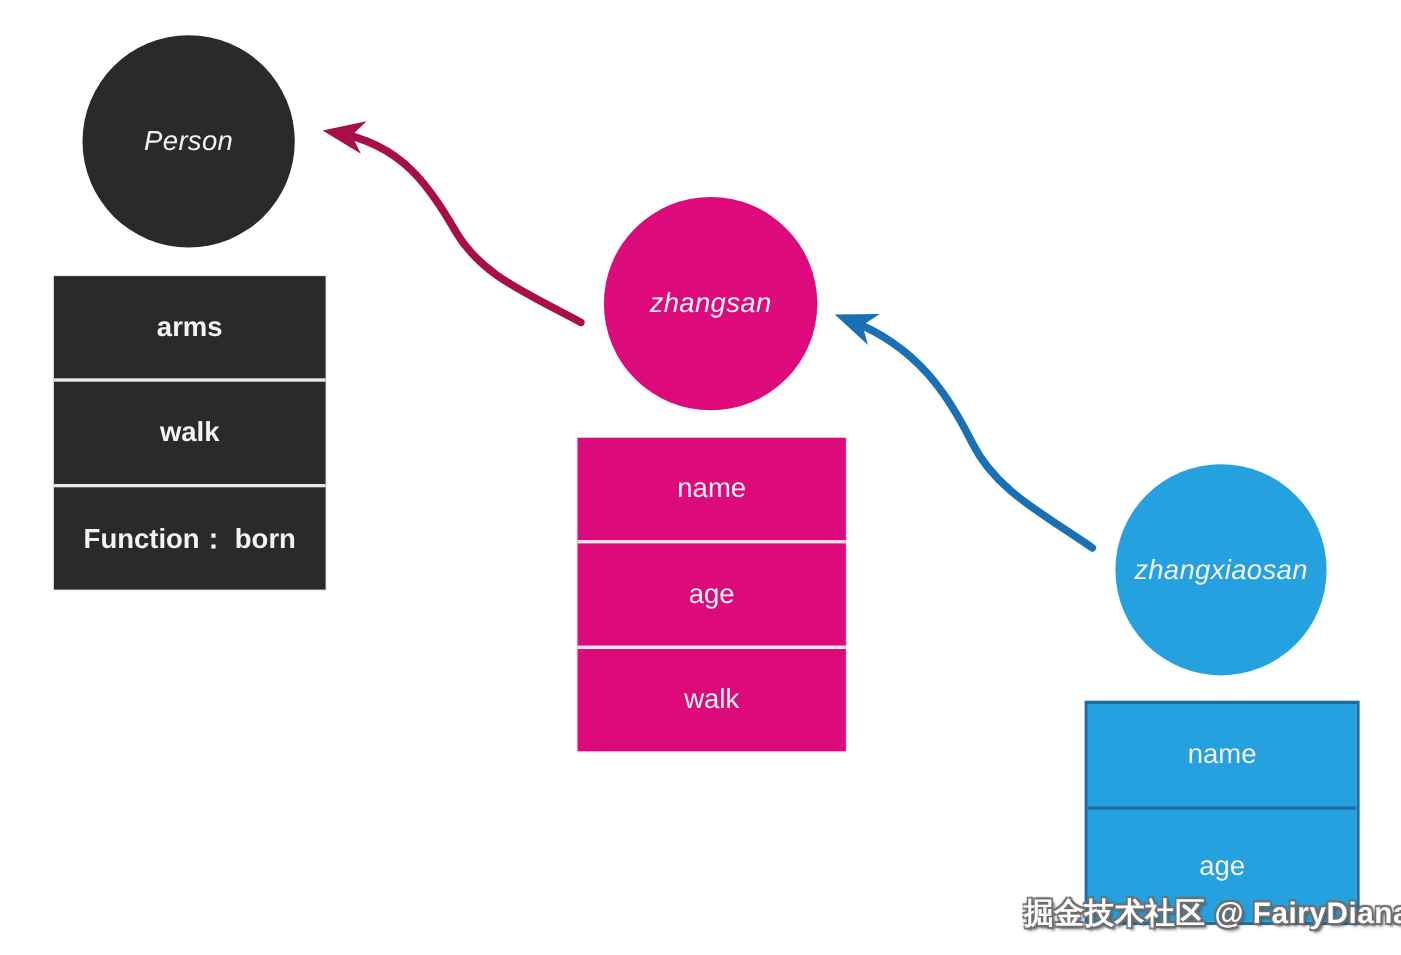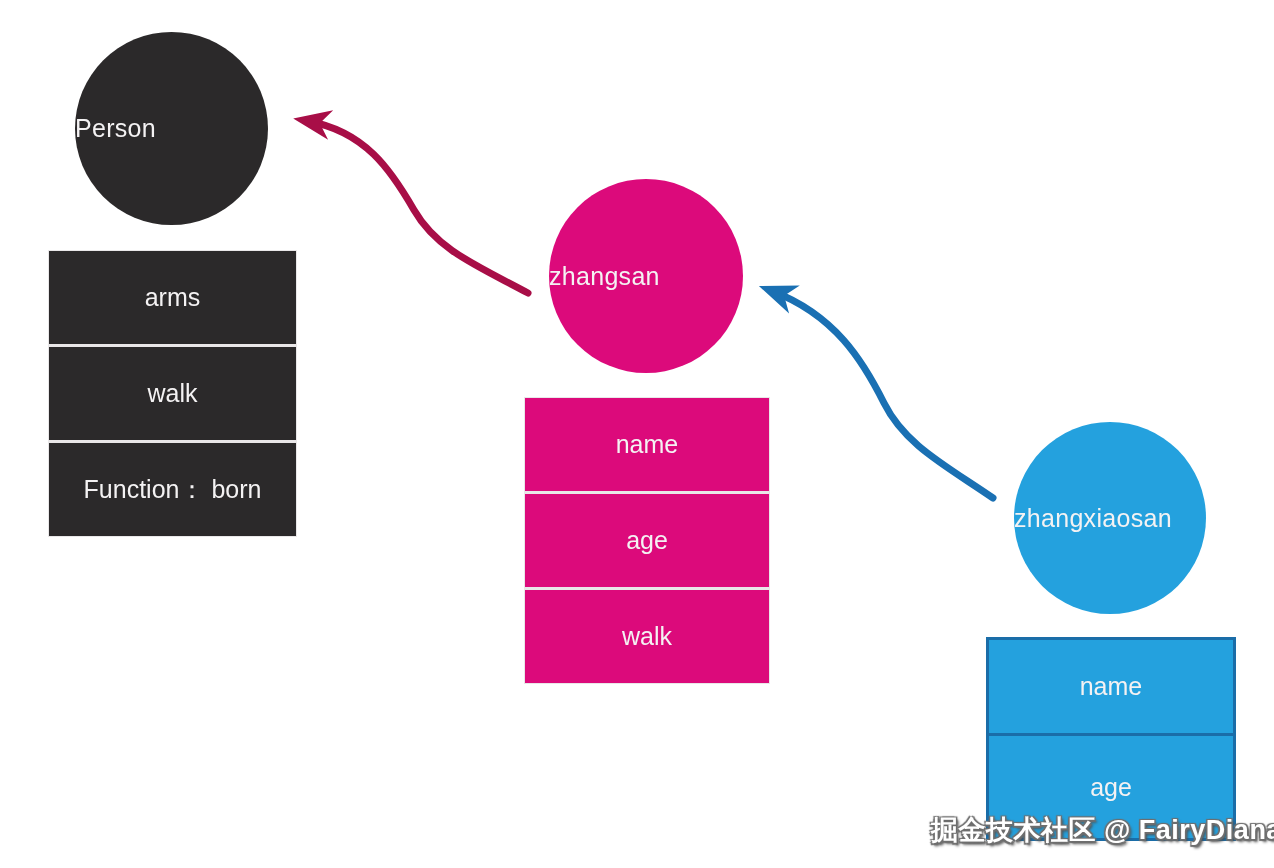--- a/index.html
+++ b/index.html
@@ -19,24 +19,25 @@
     inset: 0;
     width: 1274px;
     height: 868px;
   }
   
   .node-circle {
     position: absolute;
     border-radius: 50%;
     display: flex;
     align-items: center;
-    justify-content: flex-start;
+    justify-content: center;
     color: var(--node_text);
     font-size: 25px;
     letter-spacing: 0.3px;
+    font-style: italic;
   }
   #person-circle      { left: 75px;   top: 32px;  width: 193px; height: 193px; background: var(--dark_node); }
   #zhangsan-circle    { left: 549px;  top: 179px; width: 194px; height: 194px; background: var(--pink_node); }
   #zhangxiaosan-circle{ left: 1014px; top: 422px; width: 192px; height: 192px; background: var(--blue_node); }
 
   
   .prop-table {
     position: absolute;
     display: flex;
     flex-direction: column;
@@ -44,20 +45,21 @@
   .prop-row {
     display: flex;
     align-items: center;
     justify-content: center;
     color: var(--node_text);
     font-size: 25px;
   }
   #person-table {
     left: 48px; top: 250px; width: 247px;
     border: 1px solid var(--row_separator);
+    font-weight: bold;
   }
   #person-table .prop-row { height: 93px; background: var(--dark_node); }
   #person-table .prop-row + .prop-row { border-top: 3px solid var(--row_separator); }
 
   #zhangsan-table {
     left: 524px; top: 397px; width: 244px;
     border: 1px solid var(--row_separator);
   }
   #zhangsan-table .prop-row { height: 93px; background: var(--pink_node); }
   #zhangsan-table .prop-row + .prop-row { border-top: 3px solid var(--row_separator); }

